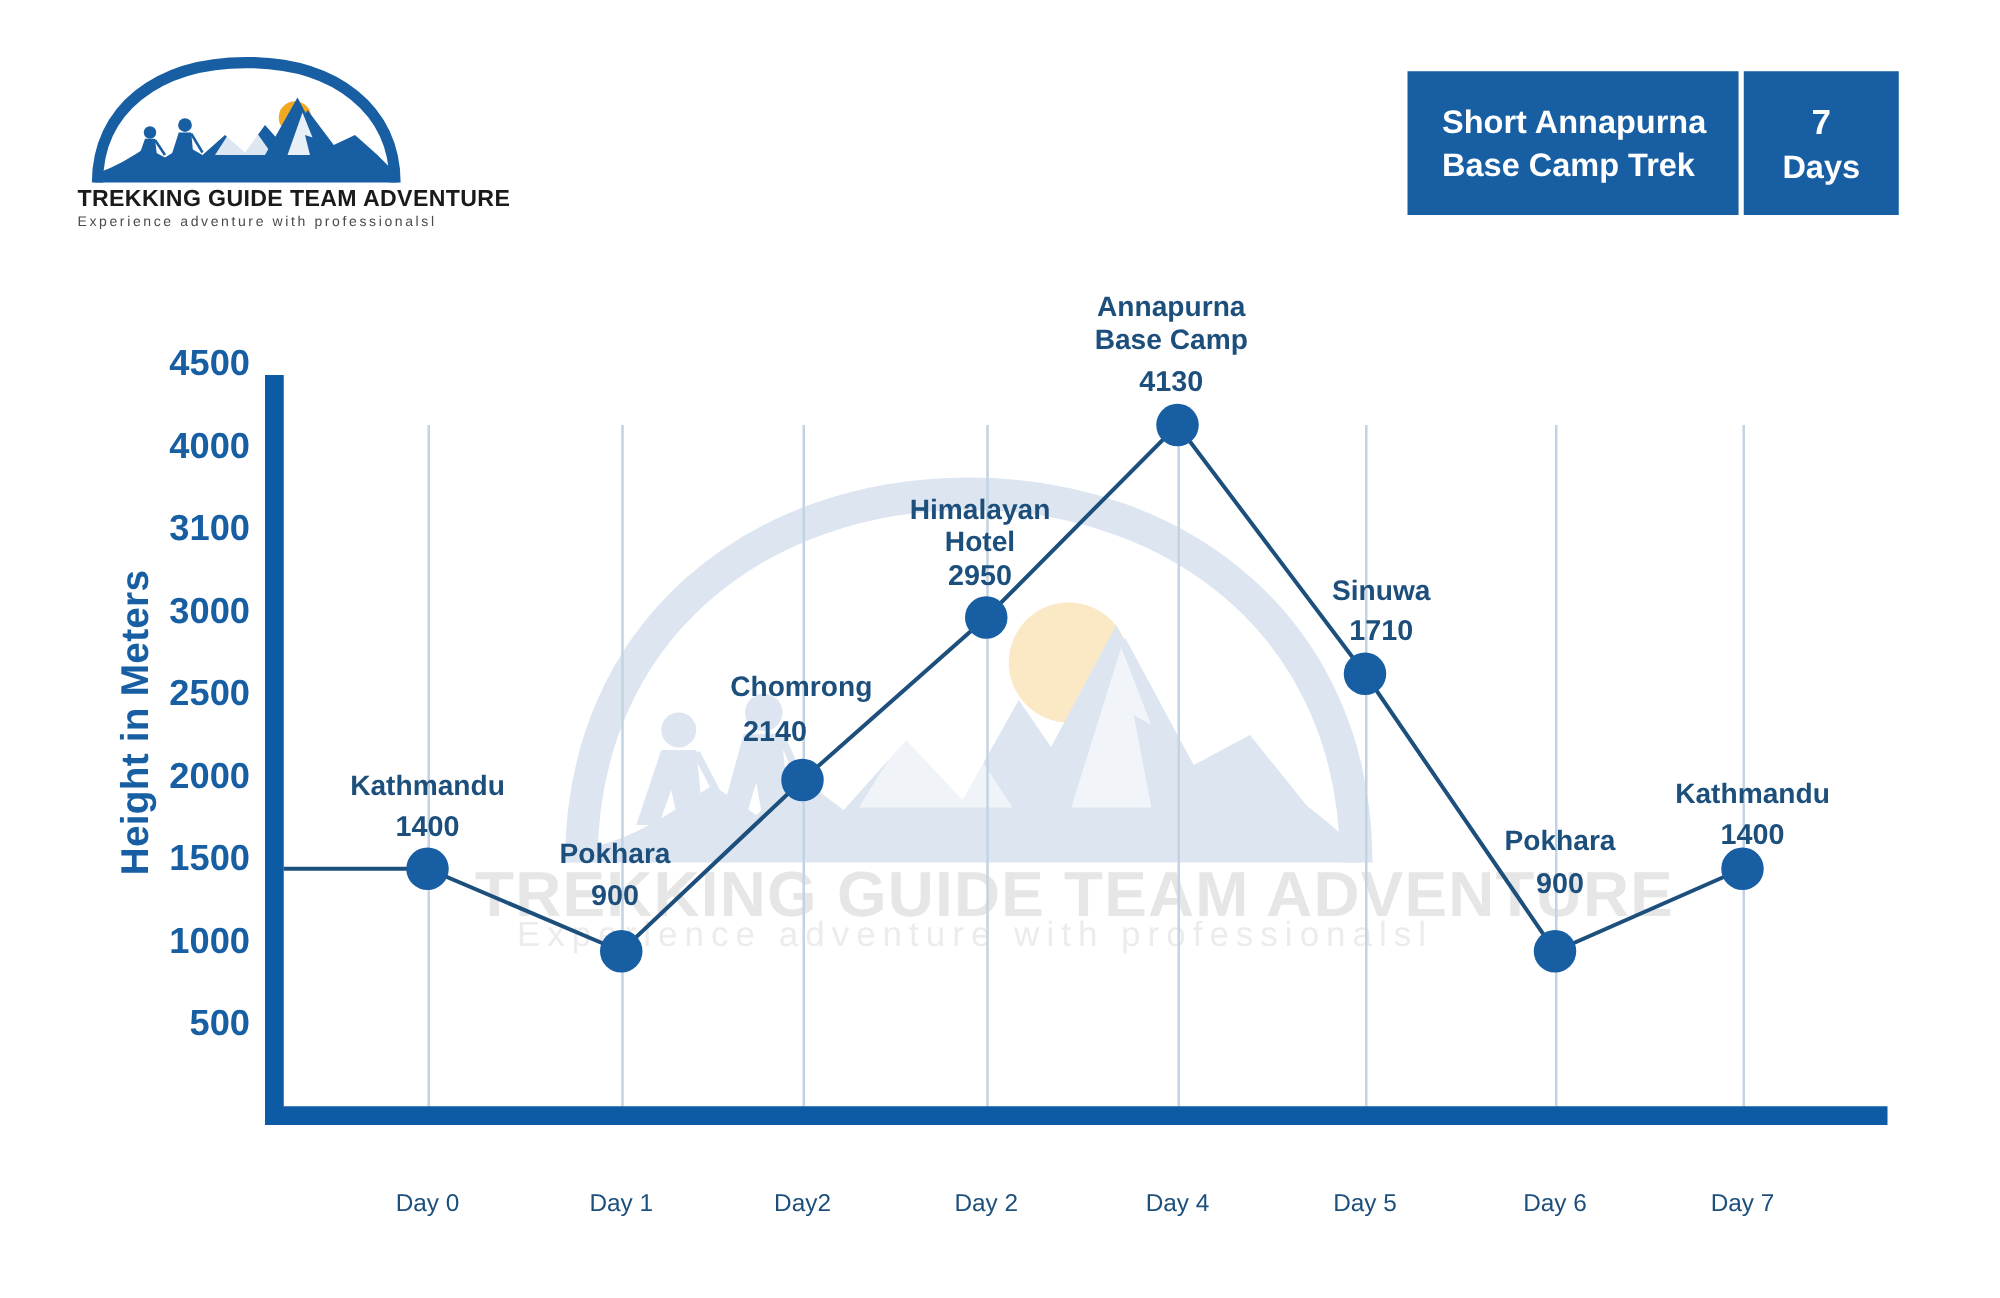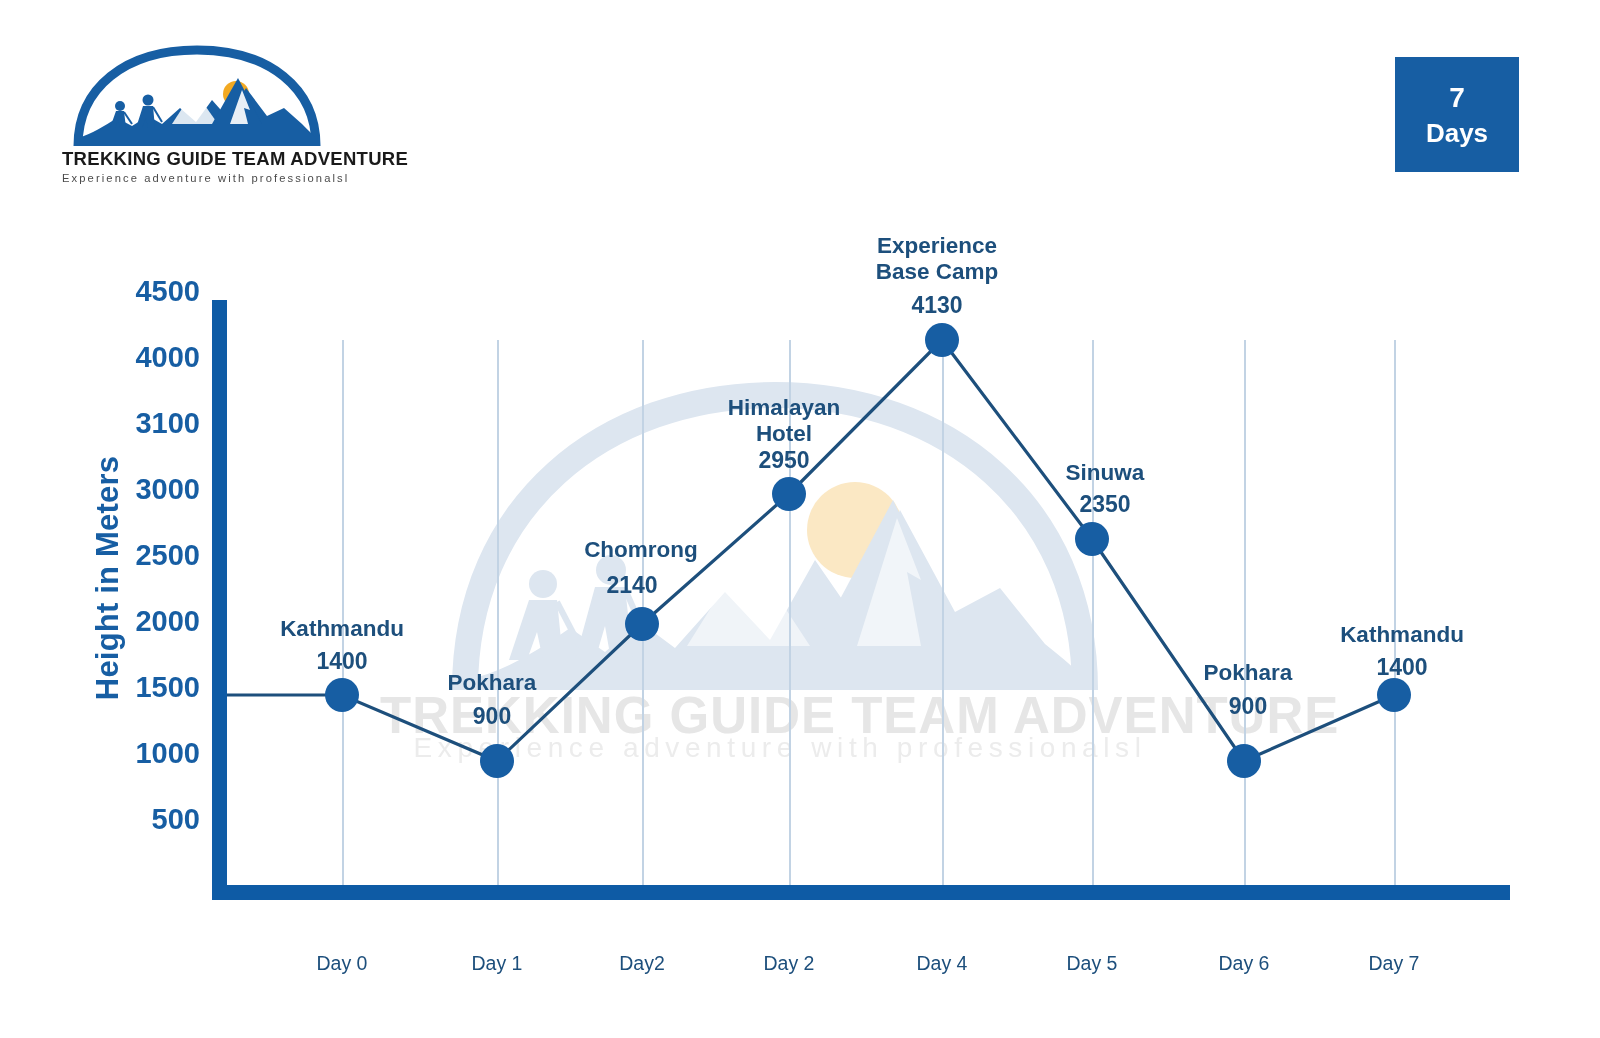--- a/index.html
+++ b/index.html
@@ -132,20 +132,24 @@
         <path d="M81 68 L91 68 L93 90 L86 90 L84 80 L80 90 L74 90 Z"></path>
         <path d="M91 69 L100 84" stroke="#175ea3" stroke-width="2" fill="none"></path>
       </g>
       <rect x="14" y="99" width="242" height="9" fill="#175ea3"></rect>
     </svg>
     <div id="logo-name">TREKKING GUIDE TEAM ADVENTURE</div>
     <div id="logo-tag">Experience adventure with professionalsl</div>
   </div>
 
   <div id="title-badge">
+    <div id="title-badge-main">
+      <span>Short Annapurna</span>
+      <span>Base Camp Trek</span>
+    </div>
     <div id="title-badge-div"></div>
     <div id="title-badge-days">
       <span class="num">7</span>
       <span>Days</span>
     </div>
   </div>
 </div>
 
 <div id="chart">
 
@@ -209,32 +213,32 @@
     <circle cx="1394" cy="695" r="17" fill="#175ea3"></circle>
   </svg>
 
   <div class="pt-label" style="left:222px; top:616px">Kathmandu</div>
   <div class="pt-value" style="left:222px; top:650px">1400</div>
 
   <div class="pt-label" style="left:372px; top:670px">Pokhara</div>
   <div class="pt-value" style="left:372px; top:705px">900</div>
 
   <div class="pt-label" style="left:521px; top:537px">Chomrong</div>
-  <div class="pt-value" style="left:512px; top:574px">2140</div>
+  <div class="pt-value" style="left:500px; top:574px">2140</div>
 
   <div class="pt-label" style="left:664px; top:395px">Himalayan
 Hotel</div>
   <div class="pt-value" style="left:664px; top:449px">2950</div>
 
-  <div class="pt-label" style="left:817px; top:233px">Experience
+  <div class="pt-label" style="left:817px; top:233px">Annapurna
 Base Camp</div>
   <div class="pt-value" style="left:817px; top:294px">4130</div>
 
   <div class="pt-label" style="left:985px; top:460px">Sinuwa</div>
-  <div class="pt-value" style="left:985px; top:493px">2350</div>
+  <div class="pt-value" style="left:985px; top:493px">1710</div>
 
   <div class="pt-label" style="left:1128px; top:660px">Pokhara</div>
   <div class="pt-value" style="left:1128px; top:695px">900</div>
 
   <div class="pt-label" style="left:1282px; top:622px">Kathmandu</div>
   <div class="pt-value" style="left:1282px; top:656px">1400</div>
 
   <div class="xtick" style="left:262px;  top:908px">Day 0</div>
   <div class="xtick" style="left:417px;  top:908px">Day 1</div>
   <div class="xtick" style="left:562px;  top:908px">Day2</div>

